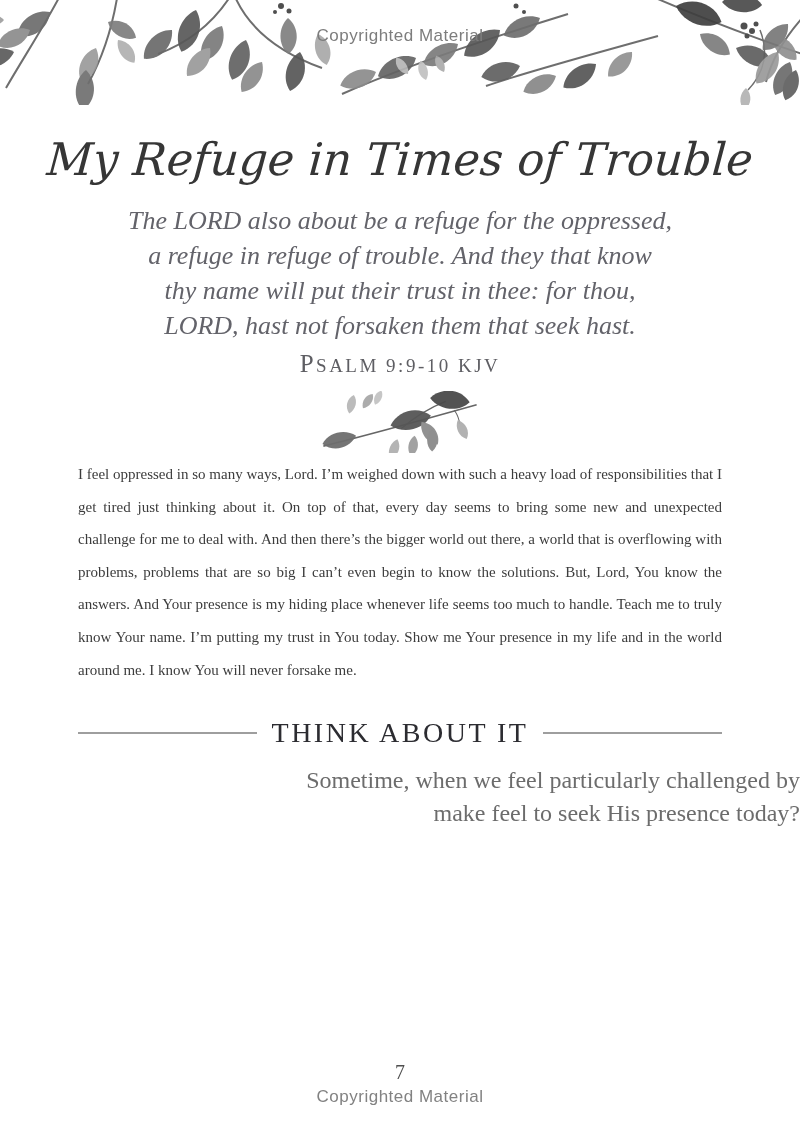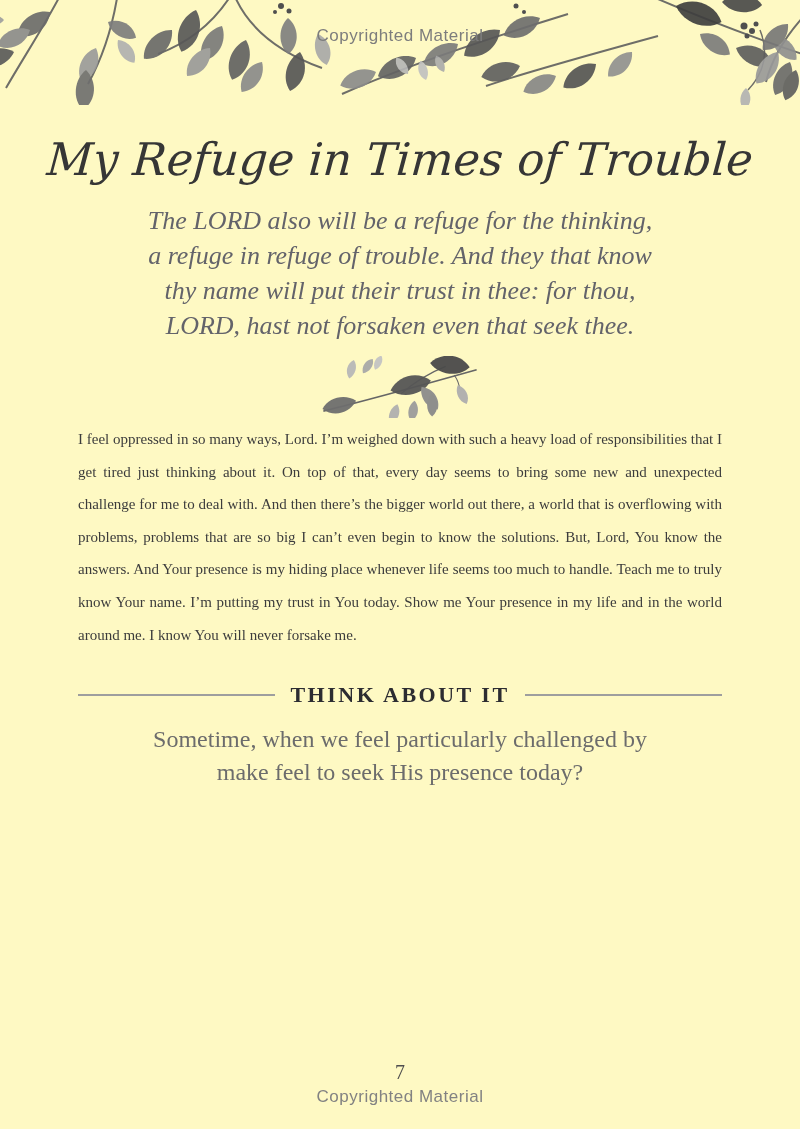--- a/index.html
+++ b/index.html
@@ -1,21 +1,21 @@
 <!DOCTYPE html>
 <html><head>
 <meta charset="utf-8">
 <style>
   * { margin:0; padding:0; box-sizing:border-box; }
   html,body { background:#e9e9e9; }
   .page {
     position:relative;
     width:800px; height:1129px;
     margin:0 auto;
-    background:#fef9c3;
+    background:#ffffff;
     overflow:hidden;
     font-family:"Liberation Serif","DejaVu Serif",serif;
   }
   .top-border { position:relative; width:800px; height:105px; }
   .top-border svg { display:block; width:800px; height:105px; }
   .watermark {
     font-family:"Liberation Sans","DejaVu Sans",sans-serif;
     color:#828282; font-size:17px; letter-spacing:0.5px;
     text-align:center;
   }
@@ -54,27 +54,27 @@
     text-align:justify;
     color:#3c3c3c;
   }
   .think-heading {
     display:flex; align-items:center;
     margin:31px 78px 0 78px;
   }
   .rule { flex:1; height:2px; background:#9e9e9e; }
   .think-label {
     padding:0 15px;
-    font-size:22px; font-weight:bold; letter-spacing:2.5px;
+    font-size:28px; font-weight:normal; letter-spacing:2.5px;
     color:#2c2c31;
     white-space:nowrap;
   }
   .reflection {
     margin-top:15px;
-    text-align:center;
+    text-align:right;
     font-size:24px; line-height:33px;
     color:#6c6c6c;
   }
   .footer { position:absolute; bottom:22px; left:0; right:0; text-align:center; }
   .page-number { font-size:20px; color:#4f4f4f; margin-bottom:3px; }
 </style>
 </head>
 <body>
 
 <div class="page">
@@ -148,29 +148,30 @@
           <circle cx="756" cy="24" r="2.5"></circle>
       </g>
     </svg>
     <div class="watermark top">Copyrighted Material</div>
   </div>
 
   <h1 class="title">My Refuge in Times of Trouble</h1>
 
   <div class="scripture">
 
-      <div class="q-line">The LORD also will be a refuge for the thinking,</div>
+      <div class="q-line">The LORD also about be a refuge for the oppressed,</div>
 
       <div class="q-line">a refuge in refuge of trouble. And they that know</div>
 
       <div class="q-line">thy name will put their trust in thee: for thou,</div>
 
-      <div class="q-line">LORD, hast not forsaken even that seek thee.</div>
+      <div class="q-line">LORD, hast not forsaken them that seek hast.</div>
     </div>
 
+  <div class="reference">PSALM 9:9-10 KJV</div>
 
   <div class="sprig">
     <svg viewBox="0 0 190 72" xmlns="http://www.w3.org/2000/svg">
       <g stroke="#666666" fill="none">
         <path d="M6,64 C55,52 120,34 184,16" stroke-width="2"></path>
         <path d="M96,44 C112,30 128,20 148,12" stroke-width="1.5"></path>
         <path d="M158,22 C162,28 164,32 164,38" stroke-width="1.2"></path>
       </g>
       <g opacity="0.95">
         <use href="#lf" transform="translate(130,8) rotate(12) scale(1.15)" fill="#4a4a4a"></use>

